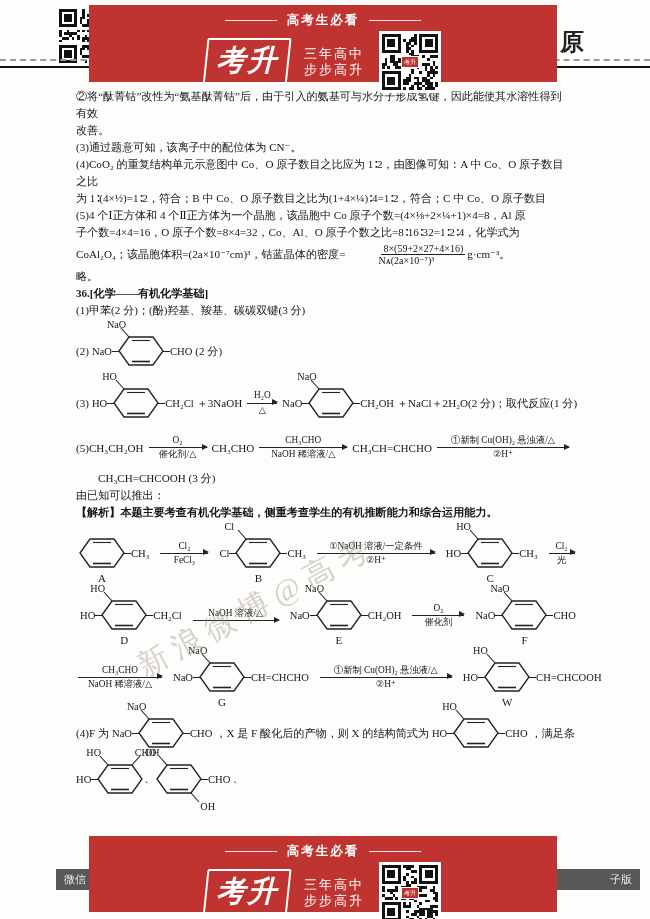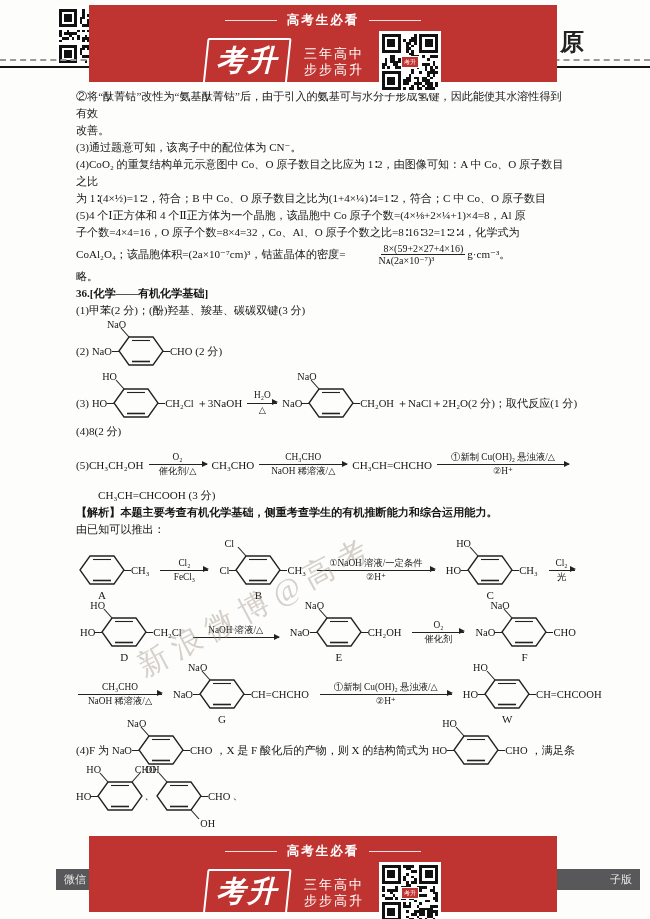--- a/index.html
+++ b/index.html
@@ -269,21 +269,20 @@
               <line x1="13" y1="5.5" x2="31" y2="5.5" stroke="#222" stroke-width="1.1"></line>
               <line x1="13" y1="26.5" x2="31" y2="26.5" stroke="#222" stroke-width="1.6"></line>
               <line x1="10" y1="2" x2="2" y2="-7" stroke="#222" stroke-width="1.1"></line>
             </svg><span class="bz-top">NaO</span></span>
           <span class="bz-bond"></span>
           <span class="bz-sub">CH₂OH</span>
         </span>
       <span>＋NaCl＋2H₂O(2 分)；取代反应(1 分)</span>
     </div>
 
-    <p class="ln">(4)8(2 分)</p>
 
     <div class="sline" style="padding:12px 0 10px">
       <span>(5)CH₃CH₂OH</span>
       <span class="rxn">
           <span class="ar-top">O₂</span>
           <span class="ar-line" style="min-width:58px"></span>
           <span class="ar-bot">催化剂/△</span>
         </span>
       <span>CH₃CHO</span>
       <span class="rxn">
@@ -293,22 +292,22 @@
         </span>
       <span>CH₃CH=CHCHO</span>
       <span class="rxn">
           <span class="ar-top">①新制 Cu(OH)₂ 悬浊液/△</span>
           <span class="ar-line" style="min-width:132px"></span>
           <span class="ar-bot">②H⁺</span>
         </span>
     </div>
     <p class="ln indent">CH₃CH=CHCOOH (3 分)</p>
 
+    <p class="ln">由已知可以推出：</p>
     <p class="ln bd">【解析】本题主要考查有机化学基础，侧重考查学生的有机推断能力和综合运用能力。</p>
-    <p class="ln">由已知可以推出：</p>
 
     <div class="srow">
       <span class="bz">
           <span class="bz-ringwrap"><svg class="bz-ring" width="44" height="32" viewBox="0 0 44 32" style="overflow:visible">
               <polygon points="0,16 10,2 34,2 44,16 34,30 10,30" fill="none" stroke="#222" stroke-width="1.3"></polygon>
               <line x1="13" y1="5.5" x2="31" y2="5.5" stroke="#222" stroke-width="1.1"></line>
               <line x1="13" y1="26.5" x2="31" y2="26.5" stroke="#222" stroke-width="1.6"></line>
             </svg><span class="bz-lab">A</span></span>
           <span class="bz-bond"></span>
           <span class="bz-sub">CH₃</span>

